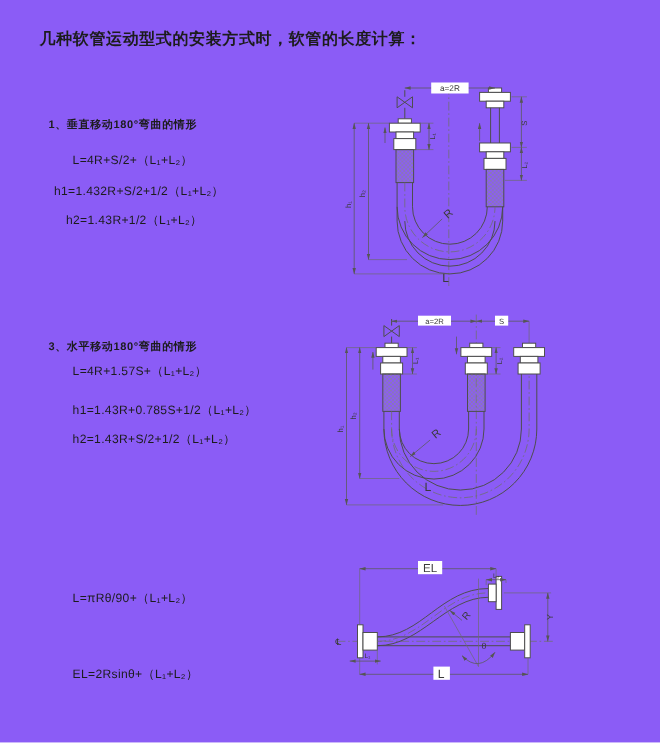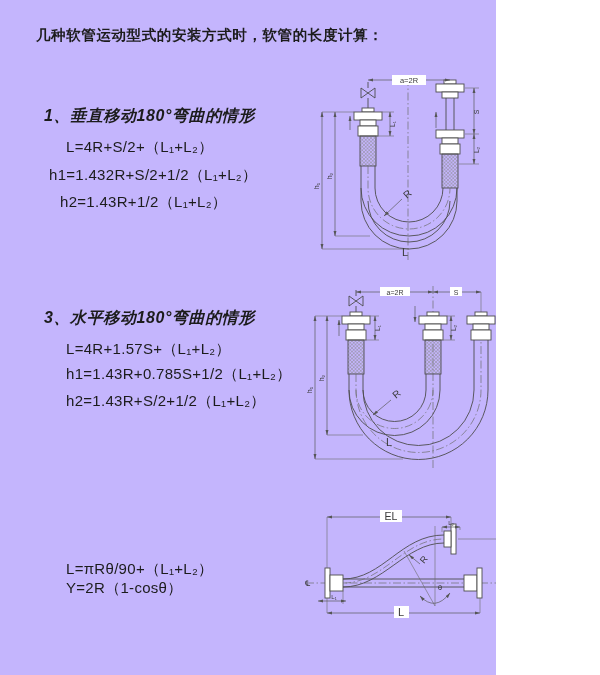--- a/index.html
+++ b/index.html
@@ -1,22 +1,22 @@
 <!DOCTYPE html>
 <html><head>
 <meta charset="utf-8">
 <style>
   html,body{margin:0;padding:0;background:#ffffff;}
   .page{
-    position:relative;width:496px;height:675px;background:#c4b5fd;
+    position:relative;width:600px;height:675px;background:#8b5cf6;
     font-family:"Liberation Sans","DejaVu Sans",sans-serif;color:#1c1c1c;overflow:hidden;
   }
   .title{position:absolute;left:36px;top:26px;font-size:14.5px;font-weight:600;letter-spacing:.6px;}
-  .sec-heading{position:absolute;font-size:16px;font-weight:600;letter-spacing:.6px;font-style:italic;}
-  .formula{position:absolute;font-size:15px;font-weight:500;letter-spacing:.3px;}
+  .sec-heading{position:absolute;font-size:10px;font-weight:600;letter-spacing:.6px;}
+  .formula{position:absolute;font-size:11px;font-weight:500;letter-spacing:.3px;}
   svg{position:absolute;display:block;}
   svg text{font-family:"Liberation Sans","DejaVu Sans",sans-serif;fill:#3a3a3a;}
   .draw{stroke:#4d4d4d;stroke-width:0.9;fill:none;}
   .fl{stroke:#4d4d4d;stroke-width:0.9;fill:#ffffff;}
   .dim{stroke:#5a5a5a;stroke-width:0.7;fill:none;}
   .ext{stroke:#6b6b6b;stroke-width:0.6;fill:none;}
   .cl{stroke:#6e6e6e;stroke-width:0.7;fill:none;stroke-dasharray:8 2.5 1.5 2.5;}
   .wbg{fill:#ffffff;stroke:none;}
 </style>
 </head>
@@ -25,26 +25,26 @@
 <div class="page">
 
   <div class="title">几种软管运动型式的安装方式时，软管的长度计算：</div>
 
   <div class="sec-heading" style="left:44px;top:106px">1、垂直移动180°弯曲的情形</div>
   <div class="formula" style="left:66px;top:138px">L=4R+S/2+（L₁+L₂）</div>
   <div class="formula" style="left:49px;top:166px">h1=1.432R+S/2+1/2（L₁+L₂）</div>
   <div class="formula" style="left:60px;top:193px">h2=1.43R+1/2（L₁+L₂）</div>
 
   <div class="sec-heading" style="left:44px;top:308px">3、水平移动180°弯曲的情形</div>
-  <div class="formula" style="left:66px;top:340px">L=4R+1.57S+（L₁+L₂）</div>
+  <div class="formula" style="left:66px;top:330px">L=4R+1.57S+（L₁+L₂）</div>
   <div class="formula" style="left:66px;top:365px">h1=1.43R+0.785S+1/2（L₁+L₂）</div>
   <div class="formula" style="left:66px;top:392px">h2=1.43R+S/2+1/2（L₁+L₂）</div>
 
-  <div class="formula" style="left:66px;top:560px">L=πRθ/90+（L₁+L₂）</div>
-  <div class="formula" style="left:66px;top:579px">Y=2R（1-cosθ）</div>
+  <div class="formula" style="left:66px;top:536px">L=πRθ/90+（L₁+L₂）</div>
+  <div class="formula" style="left:66px;top:605px">EL=2Rsinθ+（L₁+L₂）</div>
 
   <svg style="left:308px;top:68px" width="282" height="197" viewBox="0 0 282 197">
     <defs>
       <marker id="a1" viewBox="0 0 8 6" markerWidth="8" markerHeight="6" refX="7.6" refY="3" orient="auto-start-reverse">
         <path d="M0,0.8 L8,3 L0,5.2 Z" fill="#555"></path>
       </marker>
       <pattern id="p1" width="3.5" height="3.5" patternUnits="userSpaceOnUse">
         <path d="M0,3.5 L3.5,0 M0,0 L3.5,3.5" stroke="#8a8a8a" stroke-width="0.5"></path>
       </pattern>
     </defs>

